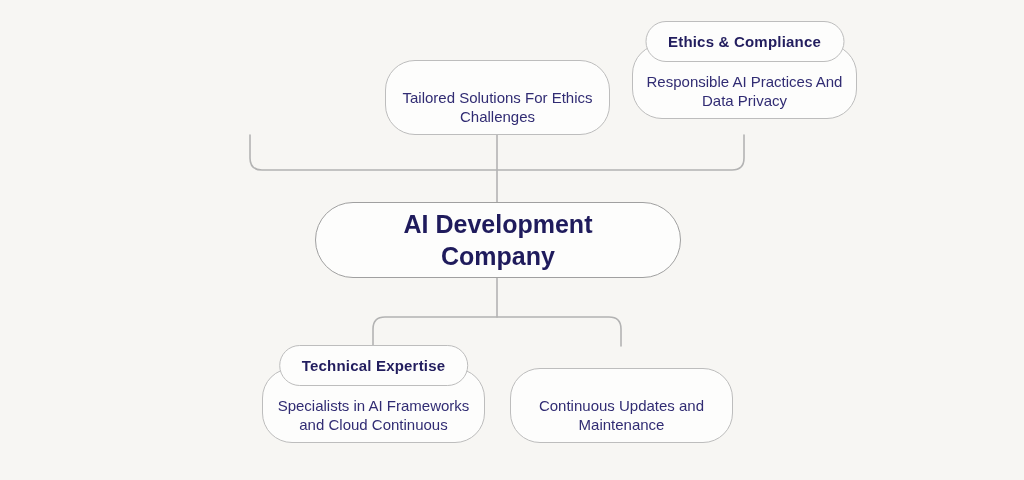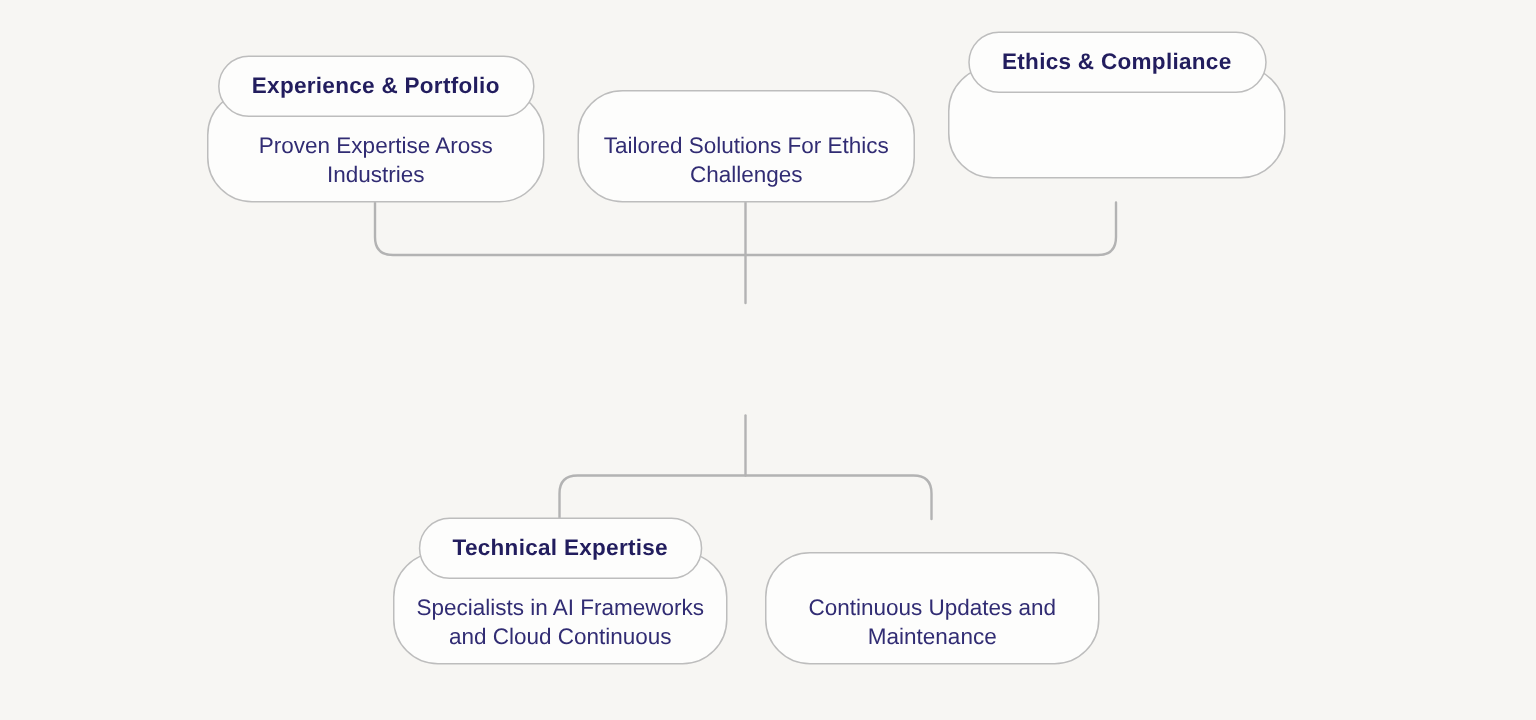--- a/index.html
+++ b/index.html
@@ -91,33 +91,33 @@
 
   <svg class="connectors" viewBox="0 0 1024 480" aria-hidden="true">
 
     <path d="M250,135 V158 Q250,170 262,170 H732 Q744,170 744,158 V135" fill="none" stroke="#b3b3b3" stroke-width="1.6" stroke-linecap="round"></path>
     <path d="M497,135 V202" fill="none" stroke="#b3b3b3" stroke-width="1.6" stroke-linecap="round"></path>
 
     <path d="M497,277 V317" fill="none" stroke="#b3b3b3" stroke-width="1.6" stroke-linecap="round"></path>
     <path d="M373,346 V329 Q373,317 385,317 H609 Q621,317 621,329 V346" fill="none" stroke="#b3b3b3" stroke-width="1.6" stroke-linecap="round"></path>
   </svg>
 
-  <div class="card top-card" style="left:138px; top:60px;">
-    <div class="pill">Experience &amp; Portfolio</div>
-    <div class="body-text">Proven Expertise Aross Industries</div>
-  </div>
 
   <div class="card top-card" style="left:385px; top:60px;">
     <div class="body-text">Tailored Solutions For Ethics Challenges</div>
   </div>
 
   <div class="card top-card" style="left:632px; top:44px;">
     <div class="pill">Ethics &amp; Compliance</div>
+    <div class="body-text">Responsible AI Practices And Data Privacy</div>
   </div>
 
+  <div class="center-card">
+    <div class="center-title">AI Development Company</div>
+  </div>
 
   <div class="card bottom-card" style="left:262px; top:368px;text-decoration:underline;">
     <div class="pill">Technical Expertise</div>
     <div class="body-text" style="left:7px; right:7px;">Specialists in AI Frameworks and Cloud Continuous</div>
   </div>
 
   <div class="card bottom-card" style="left:510px; top:368px;">
     <div class="body-text">Continuous Updates and Maintenance</div>
   </div>
 

